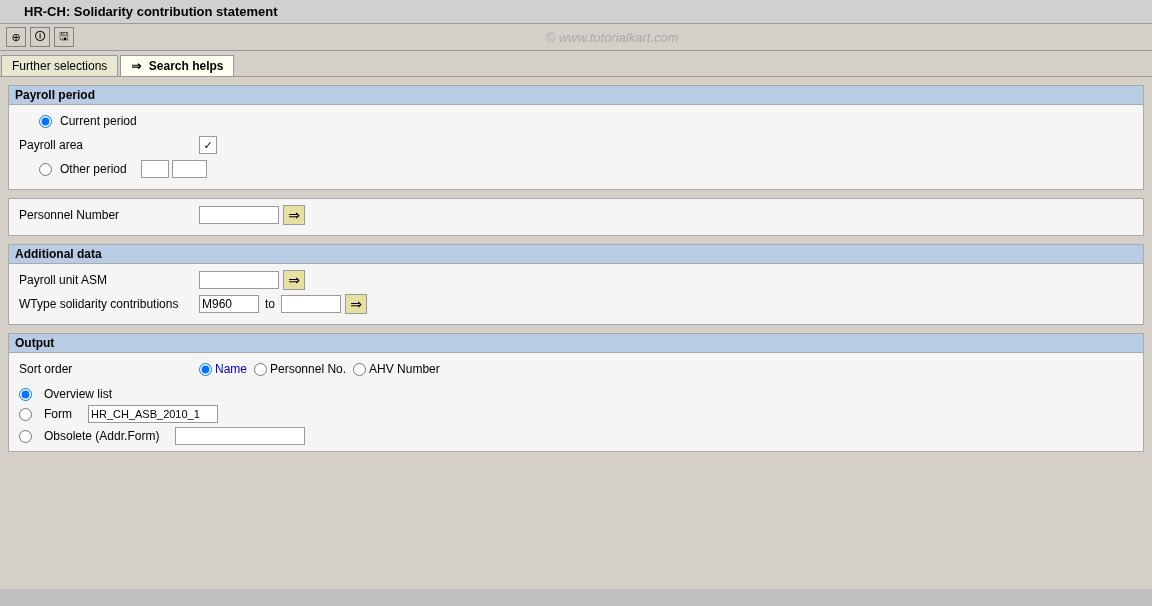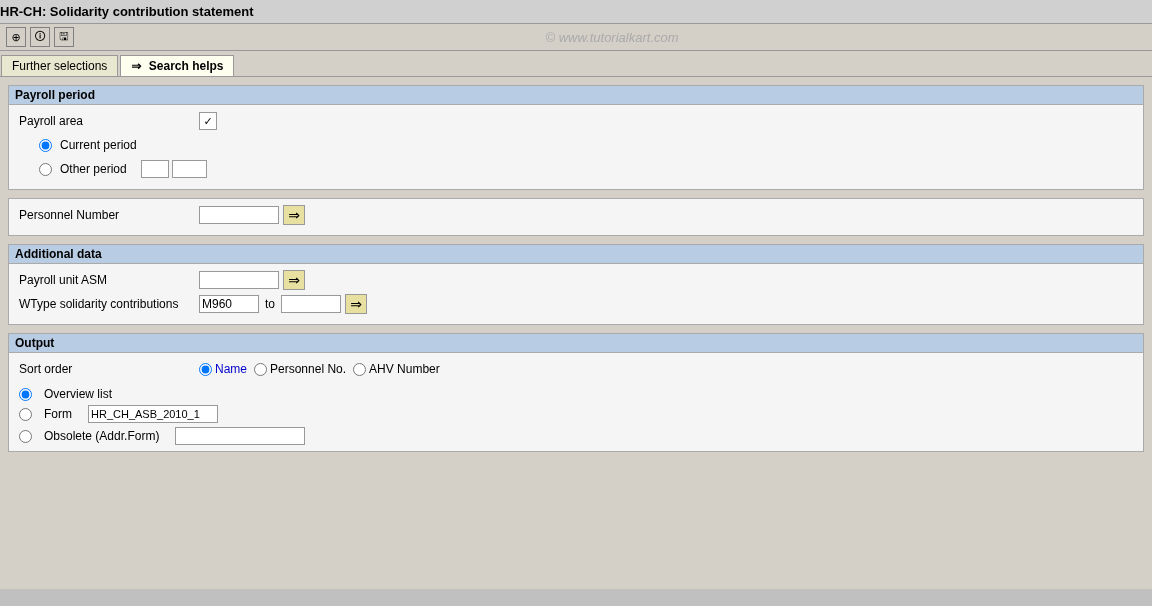--- a/index.html
+++ b/index.html
@@ -7,21 +7,21 @@
       font-family: Arial, Helvetica, sans-serif;
       font-size: 12px;
       background: #c0c0c0;
       width: 1152px;
       height: 606px;
       overflow: hidden;
     }
     .title-bar {
       background: #d0d0d0;
       border-bottom: 1px solid #999;
-      padding: 4px 0;
+      padding: 4px 24px;
       font-weight: bold;
       font-size: 13px;
       color: #000;
     }
     .toolbar {
       background: #d4d0c8;
       padding: 3px 6px;
       display: flex;
       align-items: center;
       border-bottom: 1px solid #999;
@@ -218,27 +218,27 @@
   </button>
 </div>
 
 <div class="main-content">
 
   <div class="section">
     <div class="section-header">
       <span>Payroll period</span>
     </div>
     <div class="section-body">
-      <div class="field-row">
-        <span class="field-label">Payroll area</span>
-        <div class="checkbox-area">✓</div>
-      </div>
       <div class="field-row radio-row">
         <input type="radio" name="period" checked="" style="margin-left: 20px; margin-right: 4px;">
         <span>Current period</span>
+      </div>
+      <div class="field-row">
+        <span class="field-label">Payroll area</span>
+        <div class="checkbox-area">✓</div>
       </div>
       <div class="field-row radio-row">
         <input type="radio" name="period" style="margin-left: 20px; margin-right: 4px;">
         <span>Other period</span>
         <div class="other-period-inputs" style="margin-left:10px;">
           <input type="text" class="field-input" style="width: 28px;">
           <input type="text" class="field-input" style="width: 35px;">
         </div>
       </div>
     </div>

